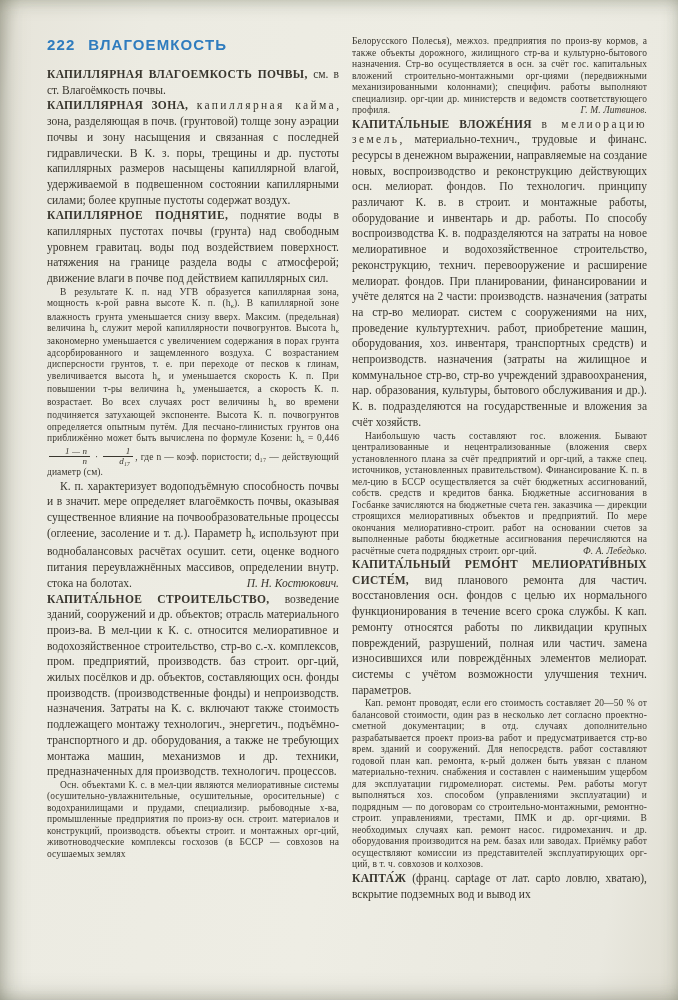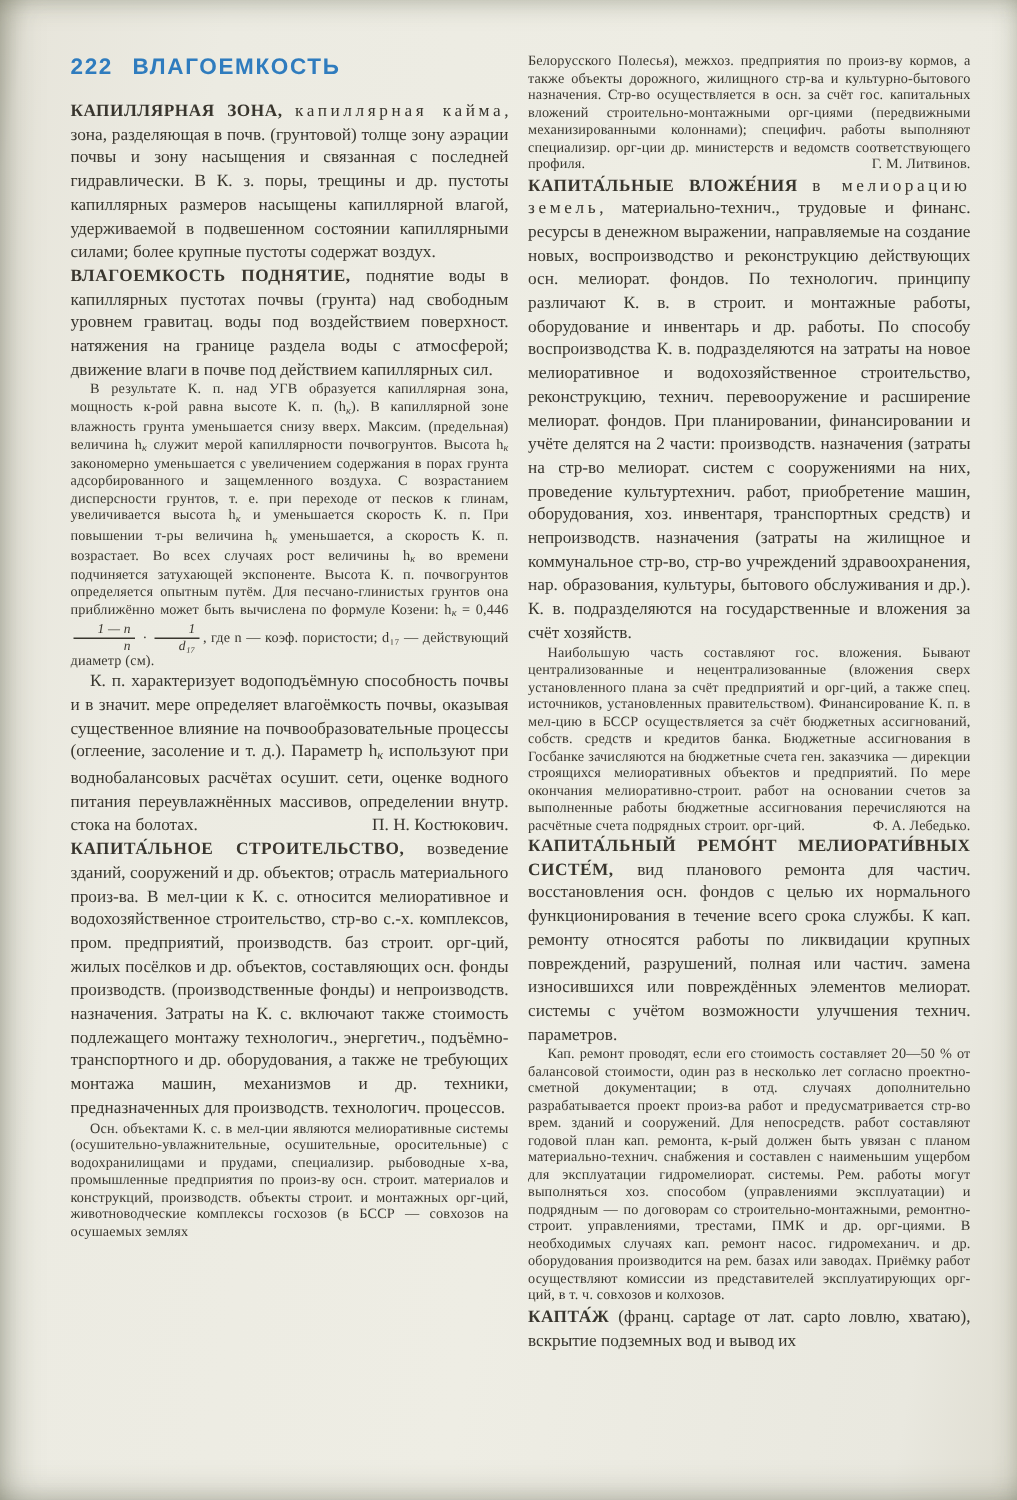--- a/index.html
+++ b/index.html
@@ -20,36 +20,37 @@
   .col-left{left:47px;top:67px;width:292px;height:915px;}
   .col-right{left:352px;top:36px;width:295px;height:950px;}
   .col p{margin:0;padding:0;}
   .body{font-size:11.5px;line-height:15.7px;}
   .small{font-size:9.5px;line-height:11.5px;letter-spacing:.1px;}
   .indent{text-indent:13px;}
   .hw{font-weight:700;letter-spacing:.35px;}
   .i{}
   .sp{letter-spacing:2.4px;}
   .isub{font-style:italic;font-size:.72em;vertical-align:-0.25em;}
-  .sig{float:right;padding-left:8px;}
+  .sig{float:right;font-style:italic;padding-left:8px;}
   .frac{display:inline-block;vertical-align:-0.55em;text-align:right;
     font-style:italic;line-height:1.08;margin:0 2px;font-size:.95em;}
   .frac .fr-num{display:block;padding:0 3px;}
   .frac .fr-den{display:block;border-top:1px solid currentColor;padding:0 3px;}
 </style>
 </head>
 <body>
 
 <div class="page">
   <div class="runhead">
     <span class="num">222</span><span>ВЛАГОЕМКОСТЬ</span>
   </div>
   <div class="col col-left" id="col-left">
+      <p class="body"><span class="hw">КАПИЛЛЯРНАЯ ВЛАГОЕМКОСТЬ ПОЧВЫ, </span><span>см. в ст. </span><span class="i">Влагоёмкость почвы.</span></p>
       <p class="body"><span class="hw">КАПИЛЛЯРНАЯ ЗОНА, </span><span class="sp">капиллярная кайма</span><span>, зона, разделяющая в почв. (грунтовой) толще </span><span class="i">зону аэрации почвы</span><span> и </span><span class="i">зону насыщения</span><span> и связанная с последней гидравлически. В К. з. поры, трещины и др. пустоты капиллярных размеров насыщены </span><span class="i">капиллярной влагой</span><span>, удерживаемой в подвешенном состоянии капиллярными силами; более крупные пустоты содержат воздух.</span></p>
-      <p class="body"><span class="hw">ВЛАГОЕМКОСТЬ ПОДНЯТИЕ, </span><span>поднятие воды в капиллярных пустотах почвы (грунта) над свободным уровнем гравитац. воды под воздействием поверхност. натяжения на границе раздела воды с атмосферой; движение влаги в почве под действием капиллярных сил.</span></p>
+      <p class="body"><span class="hw">КАПИЛЛЯРНОЕ ПОДНЯТИЕ, </span><span>поднятие воды в капиллярных пустотах почвы (грунта) над свободным уровнем гравитац. воды под воздействием поверхност. натяжения на границе раздела воды с атмосферой; движение влаги в почве под действием капиллярных сил.</span></p>
       <p class="small indent"><span>В результате К. п. над УГВ образуется </span><span class="i">капиллярная зона</span><span>, мощность к-рой равна высоте К. п. (</span><span class="i">h</span><span class="isub">к</span><span>). В капиллярной зоне влажность грунта уменьшается снизу вверх. Максим. (предельная) величина </span><span class="i">h</span><span class="isub">к</span><span> служит мерой капиллярности почвогрунтов. Высота </span><span class="i">h</span><span class="isub">к</span><span> закономерно уменьшается с увеличением содержания в порах грунта адсорбированного и защемленного воздуха. С возрастанием дисперсности грунтов, т. е. при переходе от песков к глинам, увеличивается высота </span><span class="i">h</span><span class="isub">к</span><span> и уменьшается скорость К. п. При повышении т-ры величина </span><span class="i">h</span><span class="isub">к</span><span> уменьшается, а скорость К. п. возрастает. Во всех случаях рост величины </span><span class="i">h</span><span class="isub">к</span><span> во времени подчиняется затухающей экспоненте. Высота К. п. почвогрунтов определяется опытным путём. Для песчано-глинистых грунтов она приближённо может быть вычислена по формуле Козени: </span><span class="i">h</span><span class="isub">к</span><span> = 0,446 </span><span class="frac"><span class="fr-num">1 — n</span><span class="fr-den">n</span></span><span> · </span><span class="frac"><span class="fr-num">1</span><span class="fr-den">d₁₇</span></span><span>, где </span><span class="i">n</span><span> — коэф. пористости; </span><span class="i">d₁₇</span><span> — действующий диаметр (см).</span></p>
       <p class="body indent"><span>К. п. характеризует </span><span class="i">водоподъёмную способность почвы</span><span> и в значит. мере определяет </span><span class="i">влагоёмкость почвы</span><span>, оказывая существенное влияние на </span><span class="i">почвообразовательные процессы</span><span> (оглеение, засоление и т. д.). Параметр </span><span class="i">h</span><span class="isub">к</span><span> используют при </span><span class="i">воднобалансовых расчётах</span><span> осушит. сети, оценке водного питания переувлажнённых массивов, определении внутр. стока на болотах.</span><span class="sig">П. Н. Костюкович.</span></p>
       <p class="body"><span class="hw">КАПИТА́ЛЬНОЕ СТРОИТЕЛЬСТВО, </span><span>возведение зданий, сооружений и др. объектов; отрасль материального произ-ва. В мел-ции к К. с. относится </span><span class="i">мелиоративное и водохозяйственное строительство</span><span>, стр-во с.-х. комплексов, пром. предприятий, производств. баз строит. орг-ций, жилых посёлков и др. объектов, составляющих осн. фонды производств. (</span><span class="i">производственные фонды</span><span>) и непроизводств. назначения. Затраты на К. с. включают также стоимость подлежащего монтажу технологич., энергетич., подъёмно-транспортного и др. оборудования, а также не требующих монтажа машин, механизмов и др. техники, предназначенных для производств. технологич. процессов.</span></p>
       <p class="small indent"><span>Осн. объектами К. с. в мел-ции являются </span><span class="i">мелиоративные системы</span><span> (осушительно-увлажнительные, осушительные, оросительные) с </span><span class="i">водохранилищами и прудами</span><span>, специализир. рыбоводные х-ва, </span><span class="i">промышленные предприятия</span><span> по произ-ву осн. строит. материалов и конструкций, производств. объекты строит. и монтажных орг-ций, животноводческие комплексы госхозов (в БССР — </span><span class="i">совхозов на осушаемых землях</span></p>
     </div>
   <div class="col col-right" id="col-right">
       <p class="small"><span class="i">Белорусского Полесья</span><span>), межхоз. предприятия по произ-ву кормов, а также объекты дорожного, жилищного стр-ва и культурно-бытового назначения. Стр-во осуществляется в осн. за счёт гос. </span><span class="i">капитальных вложений</span><span> строительно-монтажными орг-циями (</span><span class="i">передвижными механизированными колоннами</span><span>); специфич. работы выполняют специализир. орг-ции др. министерств и ведомств соответствующего профиля.</span><span class="sig">Г. М. Литвинов.</span></p>
       <p class="body"><span class="hw">КАПИТА́ЛЬНЫЕ ВЛОЖЕ́НИЯ </span><span class="sp">в мелиорацию земель</span><span>, материально-технич., трудовые и финанс. ресурсы в денежном выражении, направляемые на создание новых, воспроизводство и реконструкцию действующих осн. мелиорат. фондов. По технологич. принципу различают К. в. в строит. и монтажные работы, оборудование и инвентарь и др. работы. По способу воспроизводства К. в. подразделяются на затраты на новое </span><span class="i">мелиоративное и водохозяйственное строительство</span><span>, реконструкцию, технич. перевооружение и расширение мелиорат. фондов. При планировании, финансировании и учёте делятся на 2 части: производств. назначения (затраты на стр-во мелиорат. систем с сооружениями на них, проведение культуртехнич. работ, приобретение машин, оборудования, хоз. инвентаря, транспортных средств) и непроизводств. назначения (затраты на жилищное и коммунальное стр-во, стр-во учреждений здравоохранения, нар. образования, культуры, бытового обслуживания и др.). К. в. подразделяются на государственные и вложения за счёт хозяйств.</span></p>
       <p class="small indent"><span>Наибольшую часть составляют гос. вложения. Бывают централизованные и нецентрализованные (вложения сверх установленного плана за счёт предприятий и орг-ций, а также спец. источников, установленных правительством). Финансирование К. п. в мел-цию в БССР осуществляется за счёт бюджетных ассигнований, собств. средств и кредитов банка. Бюджетные ассигнования в Госбанке зачисляются на бюджетные счета ген. заказчика — </span><span class="i">дирекции строящихся мелиоративных объектов и предприятий</span><span>. По мере окончания мелиоративно-строит. работ на основании счетов за выполненные работы бюджетные ассигнования перечисляются на расчётные счета подрядных строит. орг-ций.</span><span class="sig">Ф. А. Лебедько.</span></p>
       <p class="body"><span class="hw">КАПИТА́ЛЬНЫЙ РЕМО́НТ МЕЛИОРАТИ́ВНЫХ СИСТЕ́М, </span><span>вид планового ремонта для частич. восстановления осн. фондов с целью их нормального функционирования в течение всего срока службы. К кап. ремонту относятся работы по ликвидации крупных повреждений, разрушений, полная или частич. замена износившихся или повреждённых элементов мелиорат. системы с учётом возможности улучшения технич. параметров.</span></p>

